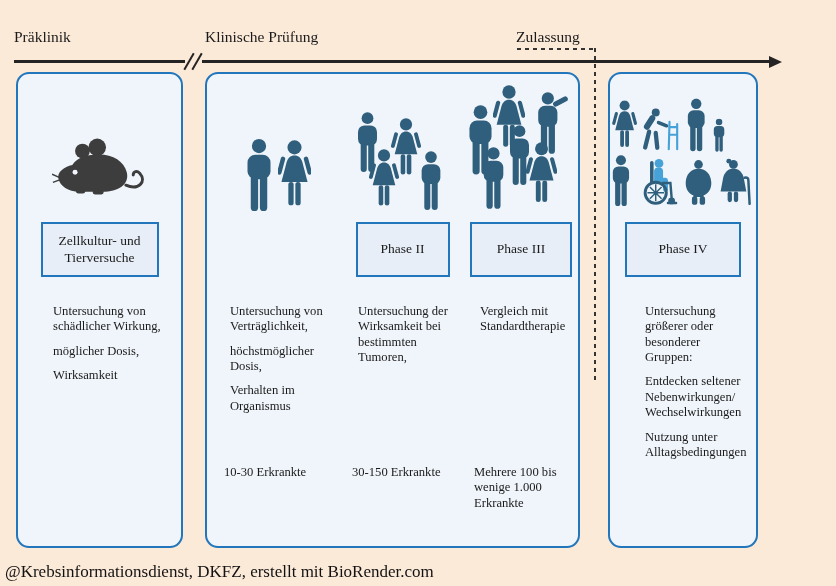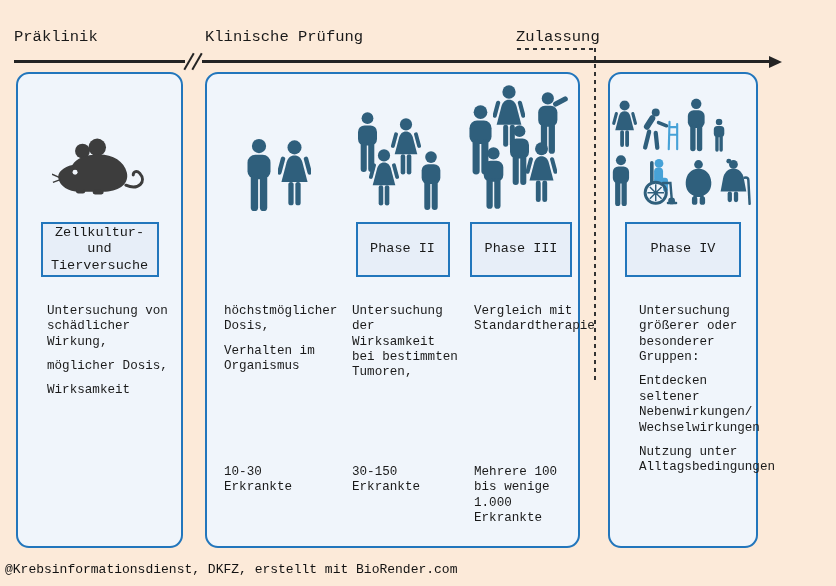--- a/index.html
+++ b/index.html
@@ -2,21 +2,21 @@
 <html style="--background: #fcead9; --panel-fill: #f0f5fb; --box-fill: #e7eef8; --panel-border: #2276bc; --figure-dark: #2f5f7c; --figure-accent: #47a2d7; --mouse: #3d3d3d; --text: #1a1a1a;"><head>
 <meta charset="utf-8">
 <style>
   :root{
     --background:#fcead9; --panel-fill:#f0f5fb; --box-fill:#e7eef8;
     --panel-border:#2276bc; --figure-dark:#2f5f7c; --figure-accent:#47a2d7;
     --mouse:#3d3d3d; --text:#1a1a1a; --line:#242424;
   }
   html,body{margin:0;padding:0;}
   .canvas{position:relative;width:836px;height:586px;background:var(--background);
-    font-family:Liberation Mono, monospace;color:var(--text);overflow:hidden;}
+    font-family:Liberation Serif, serif;color:var(--text);overflow:hidden;}
   .stage-label{position:absolute;top:28px;font-size:15.5px;color:var(--text);white-space:nowrap;}
   .sl-0{left:14px}.sl-1{left:205px}.sl-2{left:516px}.sl-3{left:604px}
   .timeline-line{position:absolute;left:14px;top:60px;width:757px;height:2.6px;background:var(--line);}
   .arrow-head{position:absolute;left:769px;top:55.5px;width:0;height:0;
     border-left:13px solid var(--line);border-top:6px solid transparent;border-bottom:6px solid transparent;}
   .tl-gap{position:absolute;left:185px;top:52px;width:17px;height:18px;background:var(--background);}
   .tl-slash{position:absolute;top:52px;width:2.4px;height:19px;background:var(--line);transform:rotate(30deg);}
   .ts-1{left:188px}.ts-2{left:196px}
   .dash-h{position:absolute;left:517px;top:48px;width:79px;height:2px;
     background:repeating-linear-gradient(to right,#333 0 4px,transparent 4px 8px);}
@@ -29,25 +29,25 @@
   .p-3{left:608px;width:150px}
   .col{position:absolute;top:0;height:100%;}
   .c-1{left:8px;width:122px}.c-2{left:136px;width:119px}.c-3{left:258px;width:112px}
   .fig{position:absolute;left:0;right:0;top:0;height:141px;display:flex;align-items:flex-end;justify-content:center;}
   .fig-mouse{height:128px;}
   .phase-box{position:absolute;top:148px;left:50%;transform:translateX(-50%);height:55px;
     background:var(--box-fill);border:2px solid var(--panel-border);box-sizing:border-box;
     display:flex;align-items:center;justify-content:center;font-size:13.5px;text-align:center;line-height:1.2;}
   .pb-0{width:118px}.pb-1{width:102px}.pb-2{width:94px}.pb-3{width:102px}.pb-4{width:116px}
   .texts{position:absolute;top:230px;font-size:12.6px;line-height:1.22;}
-  .texts p{margin:0 0 9px 0;}
+  .texts p{margin:0 0 9px 6px;}
   .count{position:absolute;top:391px;font-size:12.6px;line-height:1.22;}
   .tx-side{left:29px;right:13px;}
   .tx-col{left:9px;right:2px;}
-  .credit{position:absolute;left:5px;top:562px;font-size:13px;color:#121212;}
+  .credit{position:absolute;left:5px;top:562px;font-size:17px;color:#121212;}
   svg{display:block;}
   .defs{position:absolute;width:0;height:0;overflow:hidden;}
 </style>
 </head>
 <body>
 
 <svg class="defs" aria-hidden="true">
   <defs>
     <symbol id="i-man" viewBox="0 0 24 60">
       <g style="fill:var(--figure-dark)">
@@ -168,20 +168,21 @@
   <div class="panel p-2">
 
     <div class="col c-1">
       <div class="fig">
         <svg width="100" height="78" viewBox="0 0 100 78">
           <use href="#i-man" x="18" y="1" width="30" height="76"></use>
           <use href="#i-woman" x="52" y="3" width="33" height="74"></use>
         </svg>
       </div>
       <div class="texts tx-col">
+        <p>Untersuchung von Verträglichkeit,</p>
         <p>höchstmöglicher Dosis,</p>
         <p>Verhalten im Organismus</p>
       </div>
       <div class="count tx-col">10-30 Erkrankte</div>
     </div>
 
     <div class="col c-2">
       <div class="fig">
         <svg width="118" height="103" viewBox="0 0 118 103">
           <use href="#i-man" x="10" y="0" width="27" height="62"></use>

